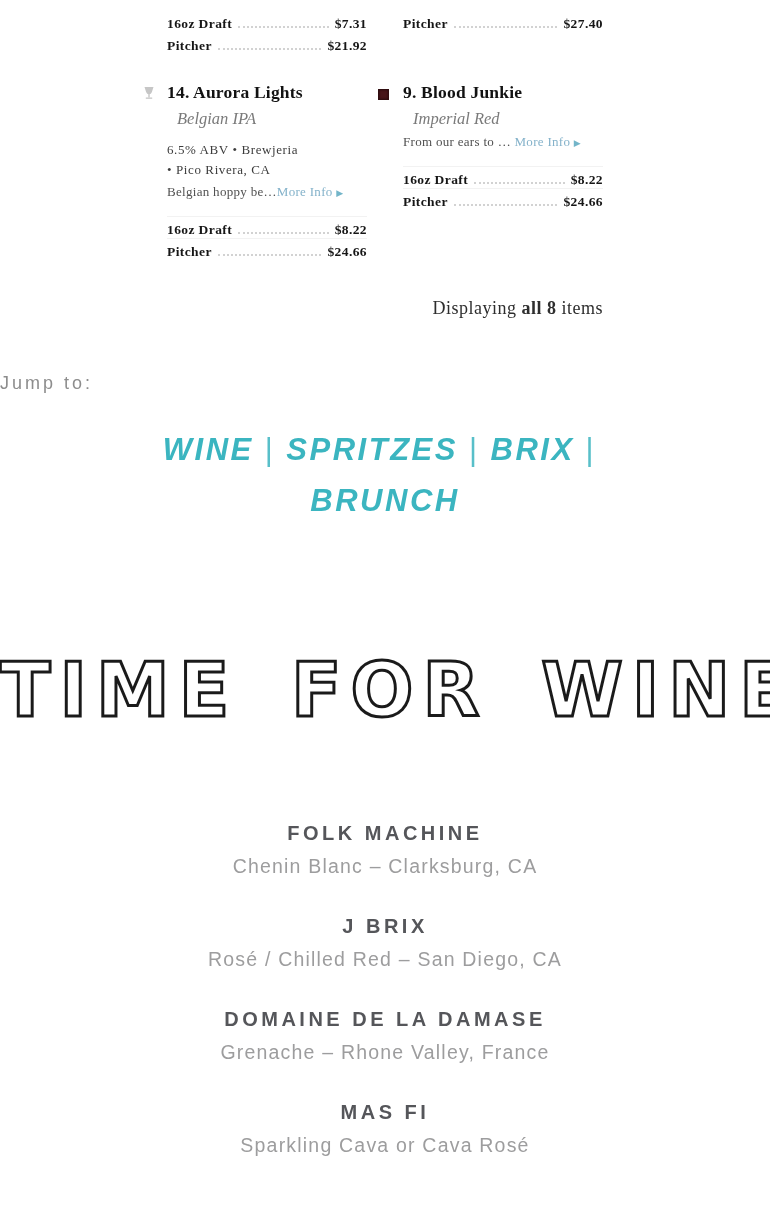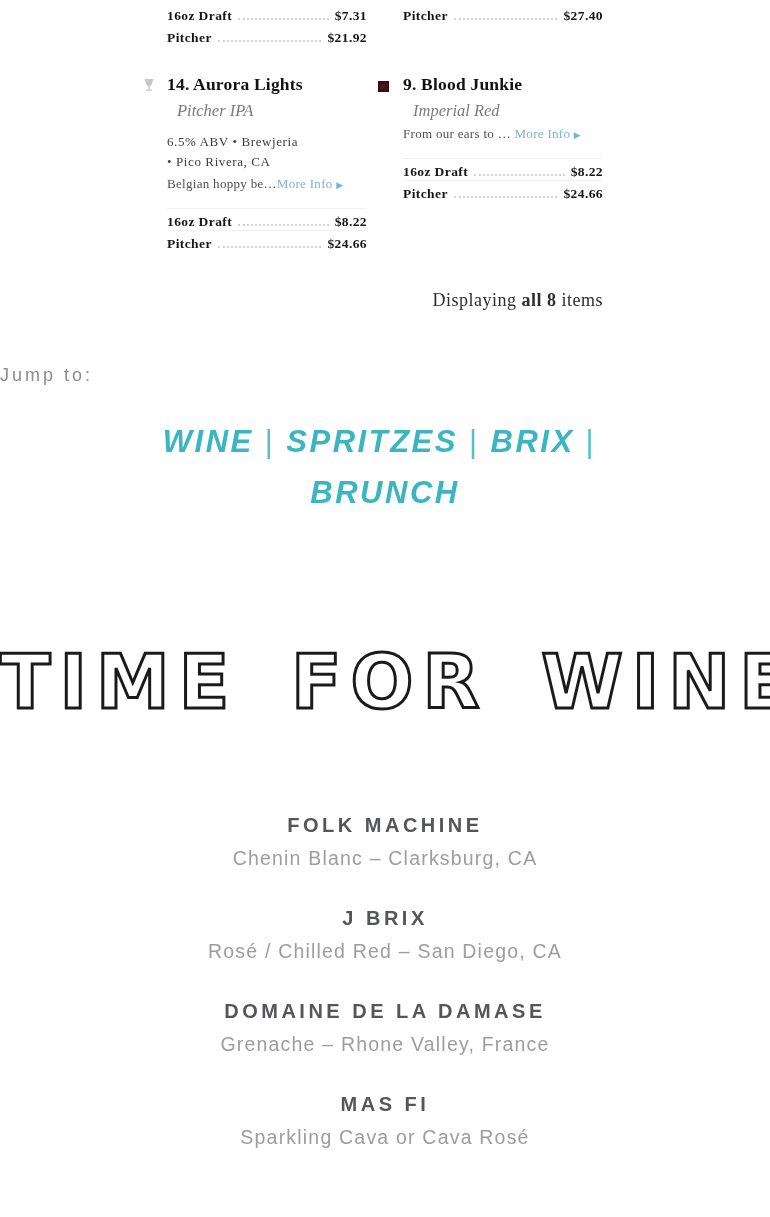--- a/index.html
+++ b/index.html
@@ -5,21 +5,21 @@
   * { box-sizing: border-box; }
   html, body { margin: 0; padding: 0; }
   body {
     width: 770px; height: 1217px;
     background: #ffffff;
     overflow: hidden;
     font-family: "Liberation Serif", serif;
   }
 
   
-  .menu-wrap { width: 436px; margin: 0 auto; padding-top: 2px; }
+  .menu-wrap { width: 436px; margin: 8px auto; padding-top: 2px; }
   .cols { display: flex; gap: 36px; }
   .col { width: 200px; }
 
   .price-row {
     display: flex; align-items: flex-end; height: 22px;
     font-family: "Liberation Serif", serif;
     font-weight: bold; font-size: 13.5px; color: #161616;
     letter-spacing: 0.4px;
   }
   .price-row .lbl, .price-row .price { white-space: nowrap; }
@@ -137,21 +137,21 @@
 
       <div class="col beer-card">
         <span class="beer-icon">
           <svg width="14" height="14" viewBox="0 0 14 14">
             <path d="M2.5 1 h9 l-1.6 5 a3 3 0 0 1 -5.8 0 Z" fill="#c6c6c6"></path>
             <rect x="6.3" y="7.5" width="1.4" height="4" fill="#c6c6c6"></rect>
             <rect x="3.8" y="11.5" width="6.4" height="1.3" fill="#c6c6c6"></rect>
           </svg>
         </span>
         <h3 class="beer-name">14. Aurora Lights</h3>
-        <div class="beer-style">Pitcher IPA</div>
+        <div class="beer-style">Belgian IPA</div>
         <div class="beer-meta">
           <div>6.5% ABV • Brewjeria</div>
           <div>• Pico Rivera, CA</div>
         </div>
         <div class="beer-desc"><span>Belgian hoppy be…</span><a class="more-info"><span>More Info</span> <span class="more-arrow">▶</span></a></div>
         <div class="price-table">
           <div class="price-row">
             <span class="lbl">16oz Draft</span>
             <span class="leader"></span>
             <span class="price">$8.22</span>

